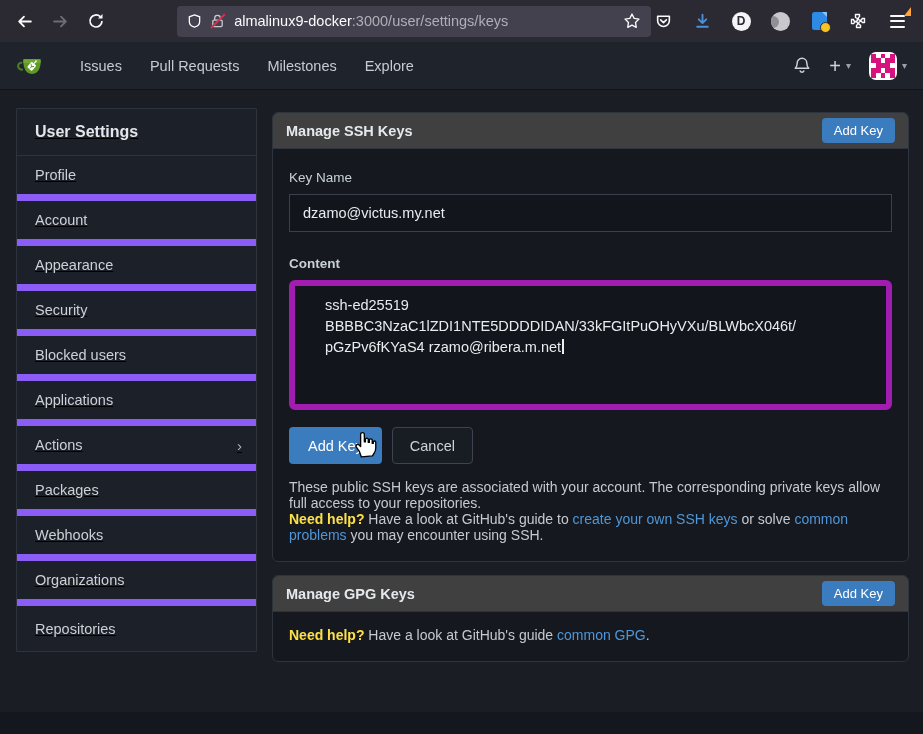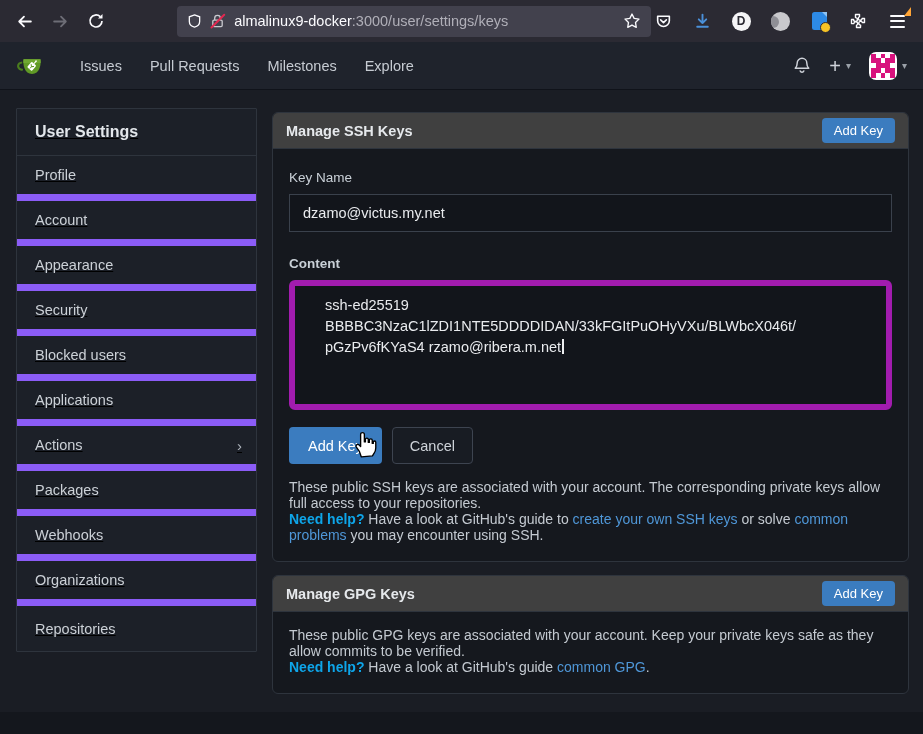--- a/index.html
+++ b/index.html
@@ -60,21 +60,21 @@
   .panel-body { padding:13px 16px 18px; }
   .field-label { display:block; font-size:13.5px; color:#c9d0d7; margin:8px 0 9px; }
   .text-input { width:100%; height:38px; background:#12151b; border:1px solid #3a414c; border-radius:0; color:#e9ebee; font-size:14.5px; padding:0 13px; font-family:inherit; }
   .mt { margin-top:24px;font-weight:bold; }
   .textarea-box { width:100%; height:130px; background:#12151b; border:6px solid #a21caf; border-radius:6px; padding:9px 30px; font-size:14.5px; line-height:21px; color:#e9ebee; }
   .caret-bar { display:inline-block; width:1.5px; height:15px; background:#eceef0; vertical-align:-2px; margin-left:1px; }
   .btn-row { margin-top:17px; display:flex; gap:10px; }
   .btn-primary { background:#3b7cbf; color:#fff; border:none; border-radius:4px; height:37px; padding:0 19px; font-size:14.5px; cursor:pointer; font-family:inherit; }
   .btn-default { background:#181c23; color:#ced3d9; border:1px solid #3d4450; border-radius:4px; height:37px; padding:0 17px; font-size:14.5px; cursor:pointer; font-family:inherit; }
   .help { margin-top:15px; font-size:14px; line-height:16px; color:#c4cad1; }
-  .help b { color:#0ea5e9; }
+  .help b { color:#fde047; }
   .help a { color:#4f97d8; text-decoration:none; cursor:pointer; }
 
   .mouse-cursor { position:absolute; left:353px; top:341px; z-index:99; pointer-events:none; }
 </style>
 </head>
 <body>
 
 <div class="chrome">
   <div class="nav-btn">
     <svg width="17" height="17" viewBox="0 0 16 16">
@@ -254,21 +254,20 @@
     </div>
   </div>
 
   <div class="panel panel-gpg">
     <div class="panel-header">
       <span class="panel-title">Manage GPG Keys</span>
       <button class="btn-small">Add Key</button>
     </div>
     <div class="panel-body">
       <div class="help" style="margin-top:2px;">
-        <div><span>These public GPG keys are associated with your account. Keep your private keys safe as they allow commits to be verified.</span></div>
         <div>
           <b>Need help?</b><span> Have a look at GitHub's guide </span><a>common GPG</a><span>.</span>
         </div>
       </div>
     </div>
   </div>
 
   <svg class="mouse-cursor" width="25" height="28" viewBox="0 0 24 27">
     <path d="M8 25l-1.8-5-3-4.5c-.5-.8-.3-1.8.5-2.3.7-.4 1.6-.3 2.2.3L7.3 15V3.3c0-1 .8-1.8 1.8-1.8s1.8.8 1.8 1.8v7.2h1V8.2c0-.8.6-1.4 1.4-1.4s1.4.6 1.4 1.4v2.8h1v-2c0-.8.6-1.4 1.4-1.4s1.4.6 1.4 1.4v3h1v-1.2c0-.7.6-1.2 1.2-1.2s1.2.5 1.2 1.2v5.7c0 1.9-.6 3.6-1.7 5l-1.5 2.5z" fill="#fff" stroke="#000" stroke-width="1.3" stroke-linejoin="round"></path>
   </svg>

